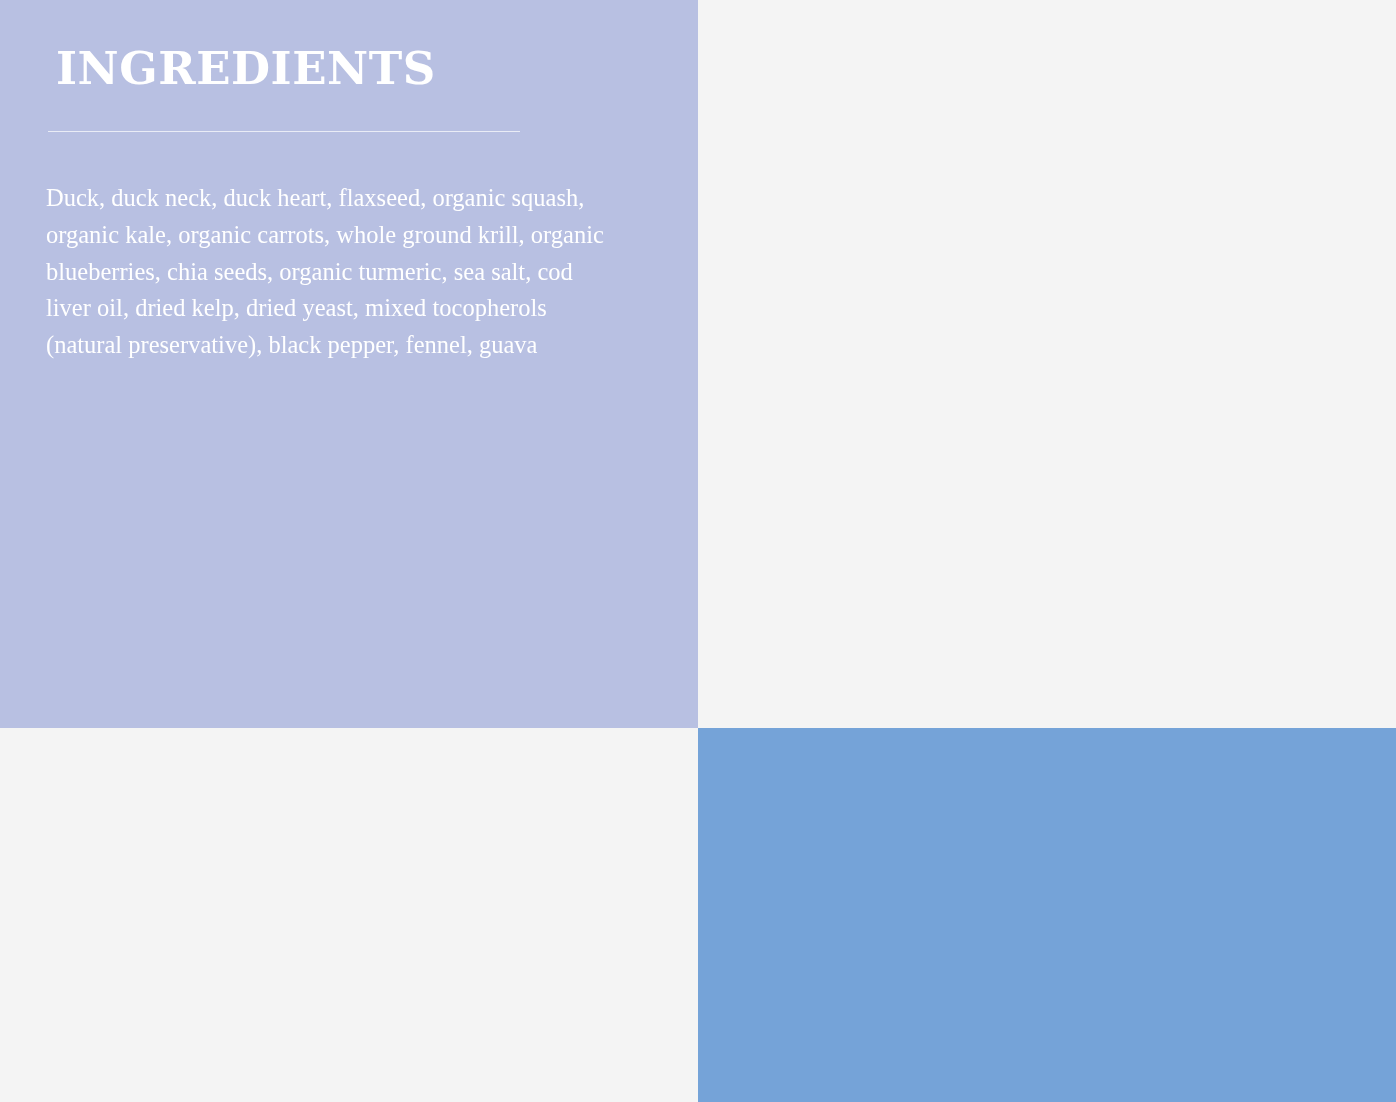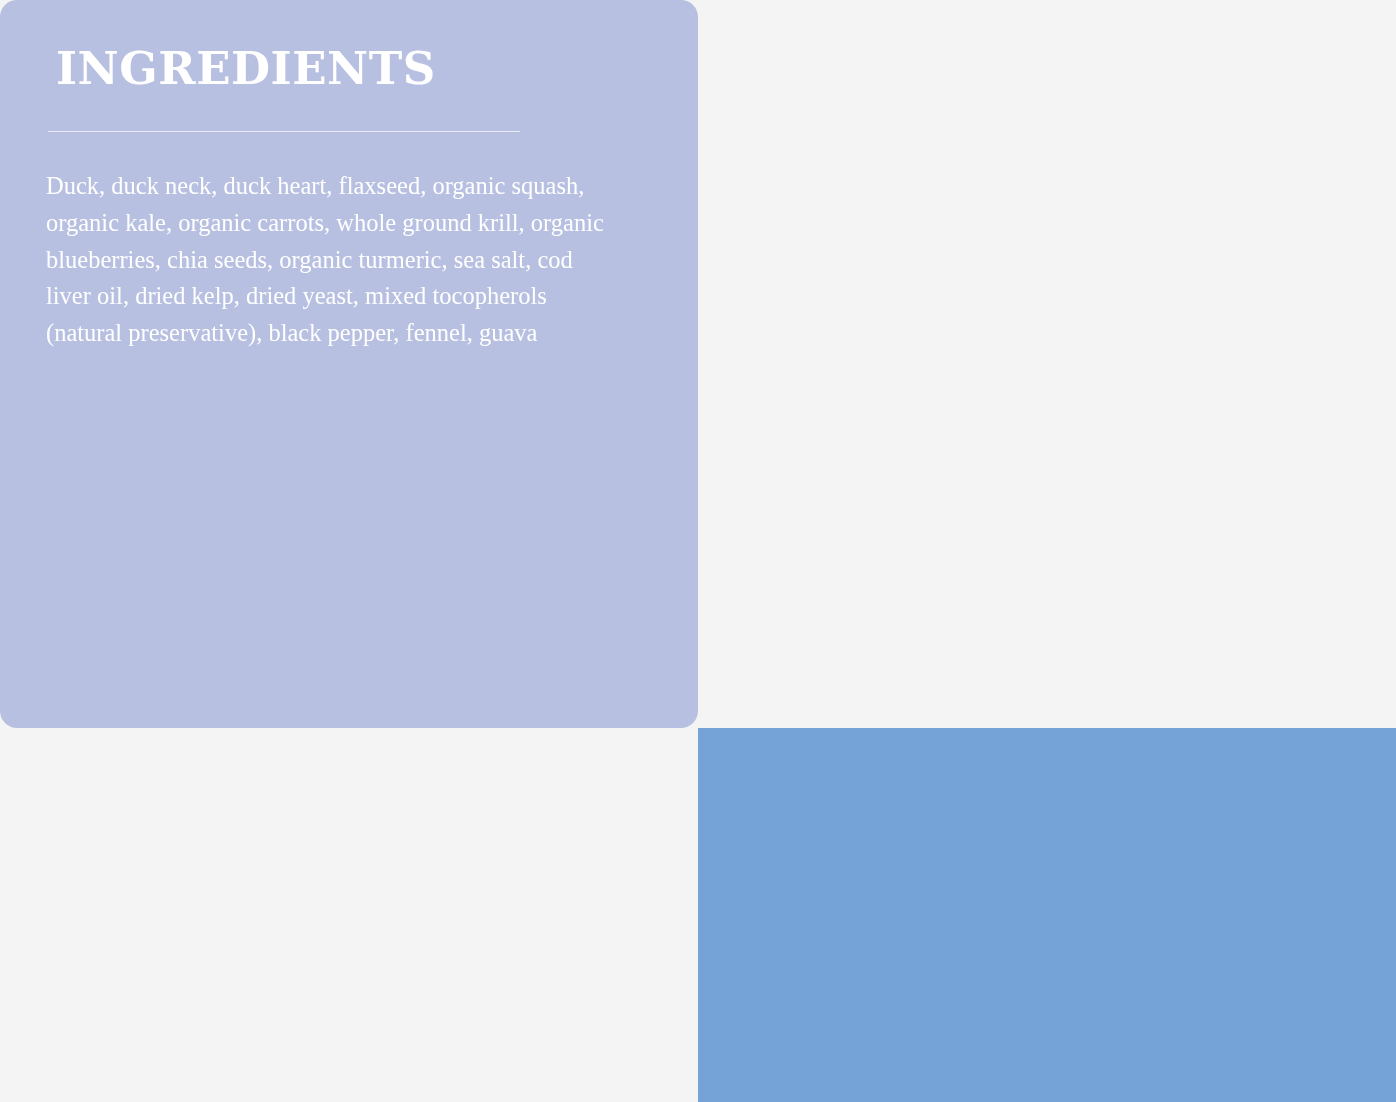--- a/index.html
+++ b/index.html
@@ -22,21 +22,21 @@
     grid-template-columns: 698px 698px;
     grid-template-rows: 728px 374px;
   }
 
   .panel {
     position: relative;
     box-sizing: border-box;
     overflow: hidden;
   }
 
-  .panel.lavender   { background: #b8c0e2; border-radius: 17px; }
+  .panel.lavender   { background: #b8c0e2; }
   .panel.offwhite   { background: #f4f4f4; }
   .panel.blue       { background: #75a3d8; }
 
   
   .section-title {
     font-family: "DejaVu Serif", "Liberation Serif", serif;
     font-weight: 700;
     letter-spacing: 0.012em;
     line-height: 1;
     margin: 0;
@@ -55,21 +55,21 @@
   .body-text {
     font-family: "Liberation Serif", serif;
     margin: 0;
   }
   .text-white { color: #ffffff; }
 
   
   #ingredients-panel .section-title { position: absolute; left: 56px; top: 46px; font-size: 45px; }
   #ingredients-panel .divider       { position: absolute; left: 48px; top: 131px; width: 472px; }
   #ingredients-panel .body-text {
-    position: absolute; left: 46px; top: 168px; width: 570px;
+    position: absolute; left: 46px; top: 180px; width: 570px;
     font-size: 24.5px; line-height: 36.8px;
   }
 </style>
 </head>
 <body>
 
 <div class="panel-grid">
 
   <section class="panel lavender" id="ingredients-panel">
     <h1 class="section-title title-light">INGREDIENTS</h1>

